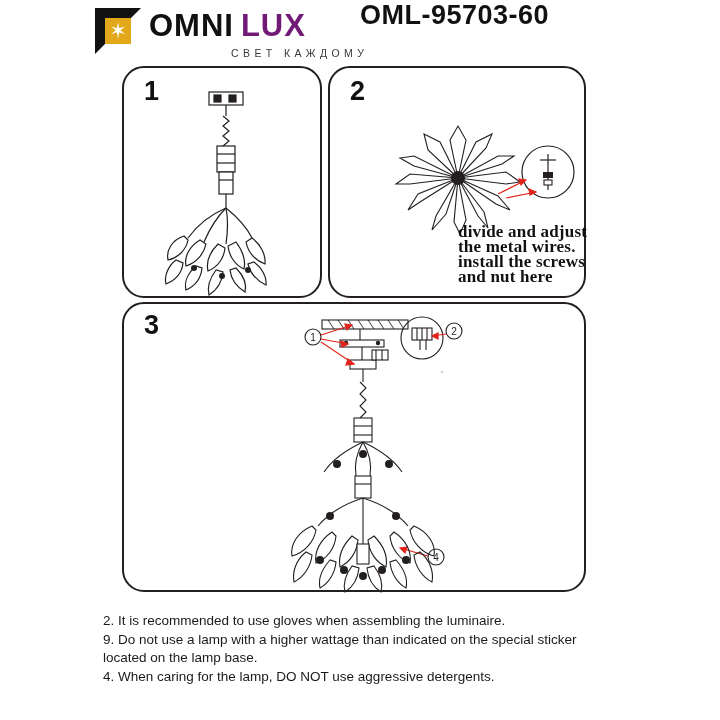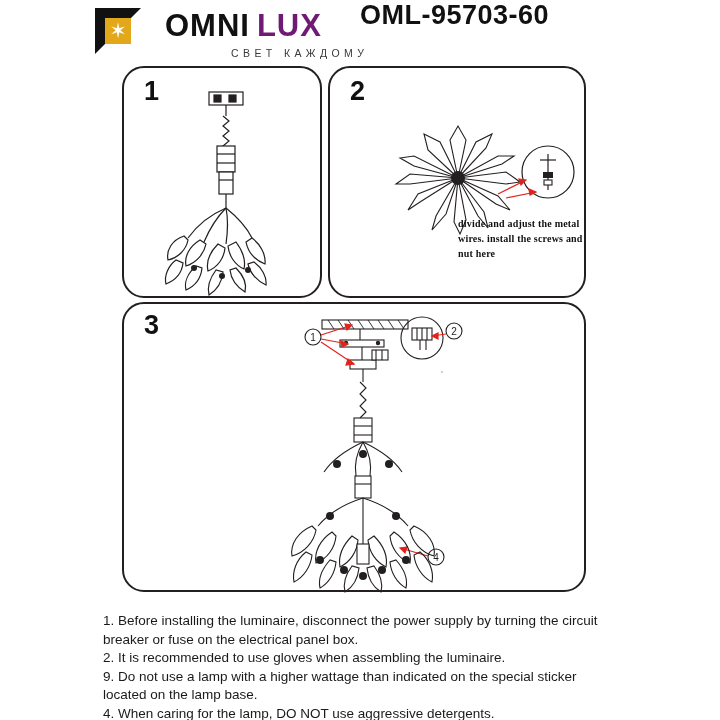--- a/index.html
+++ b/index.html
@@ -58,21 +58,21 @@
   }
   .wordmark {
     line-height: 1;
     padding-top: 2px;
   }
   .wordmark .row1 {
     font-size: 31px;
     font-weight: bold;
     letter-spacing: 1px;
   }
-  .wordmark .row1 .omni { color: #111111; margin-left: 16px; }
+  .wordmark .row1 .omni { color: #111111; }
   .wordmark .row1 .lux { color: #701a75; margin-left: 7px; }
   .wordmark .row2 {
     font-size: 10.5px;
     letter-spacing: 4.4px;
     color: #3a3a3a;
     margin-top: 7px;
     margin-left: 82px;
   }
   .model-code {
     position: absolute;
@@ -101,24 +101,24 @@
     color: #111111;
   }
   #panel-1 .panel-number { left: 20px; top: 8px; }
   #panel-2 .panel-number { left: 20px; top: 8px; }
   #panel-3 .panel-number { left: 20px; top: 6px; }
 
   .panel svg { position: absolute; left: 0; top: 0; }
 
   .note-text {
     position: absolute;
-    left: 128px; top: 148px;
+    left: 128px; top: 156px;
     width: 130px;
     font-family: "Liberation Serif", serif;
-    font-size: 10px;
+    font-size: 17px;
     font-weight: bold;
     line-height: 15px;
     color: #111111;
     letter-spacing: 0.2px;
   }
 
   
   .instructions {
     position: absolute;
     left: 103px; top: 612px;
@@ -328,17 +328,16 @@
       <circle cx="239" cy="272" r="4" fill="#231f20" stroke="none"></circle>
       <circle cx="258" cy="266" r="4" fill="#231f20" stroke="none"></circle>
       <circle cx="282" cy="256" r="4" fill="#231f20" stroke="none"></circle>
       <line x1="239" y1="194" x2="239" y2="240"></line>
       <rect x="233" y="240" width="12" height="20" fill="#ffffff"></rect>
     </g>
   </svg>
 </div>
 
 <div class="instructions">
-  <p>1. Before installing the luminaire, disconnect the power supply by turning the circuit breaker or fuse on the electrical panel box.</p>
   <p>2. It is recommended to use gloves when assembling the luminaire.</p>
   <p>9. Do not use a lamp with a higher wattage than indicated on the special sticker located on the lamp base.</p>
   <p>4. When caring for the lamp, DO NOT use aggressive detergents.</p>
 </div>
 
 </body></html>

